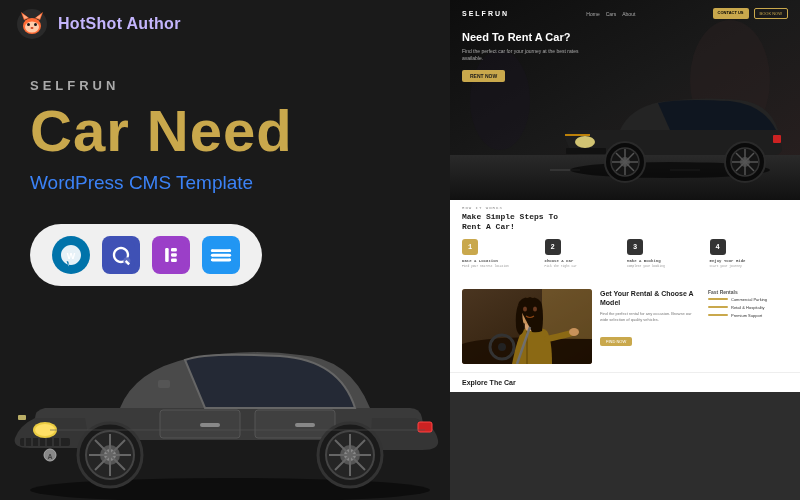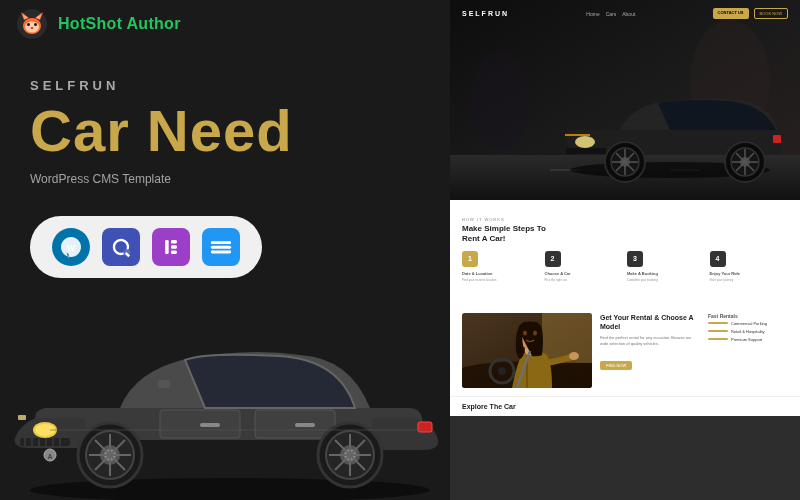--- a/index.html
+++ b/index.html
@@ -24,21 +24,21 @@
       padding: 0 16px;
       z-index: 10;
     }
     #header .logo-icon {
       width: 32px;
       height: 32px;
       margin-right: 10px;
       flex-shrink: 0;
     }
     #header .brand-name {
-      color: #22c55e;
+      color: #c4b5fd;
       font-size: 16px;
       font-weight: 700;
       letter-spacing: 0.3px;
     }
 
     
     #left-panel {
       position: absolute;
       top: 48px;
       left: 0;
@@ -63,22 +63,22 @@
     .main-title {
       color: #c9a84c;
       font-size: 58px;
       font-weight: 900;
       line-height: 1.05;
       margin-bottom: 10px;
       letter-spacing: 1px;
     }
 
     .template-label {
-      color: #a3a3a3;
-      font-size: 12px;
+      color: #3b82f6;
+      font-size: 19px;
       font-weight: 400;
       margin-bottom: 30px;
     }
 
     
     .plugins-strip {
       display: flex;
       align-items: center;
       gap: 12px;
       background: #f0f0f0;
@@ -200,22 +200,23 @@
       padding: 3px 8px;
       border-radius: 2px;
       display: inline-block;
       font-weight: 700;
     }
 
     
     .preview-steps {
       width: 100%;
       background: #ffffff;
-      padding: 17px 12px;
+      padding: 6px 12px;
       position: relative;
+      font-family: Liberation Mono, monospace;
     }
 
     .preview-steps-title {
       color: #1a1a1a;
       font-size: 8px;
       font-weight: 700;
       line-height: 1.3;
       margin-bottom: 6px;
       max-width: 100px;
     }
@@ -557,20 +558,25 @@
         <span class="preview-nav-link">Home</span>
         <span class="preview-nav-link">Cars</span>
         <span class="preview-nav-link">About</span>
       </div>
       <div style="display:flex;gap:5px;">
         <span style="background:#c9a84c;color:#000;font-size:4px;padding:2px 5px;border-radius:2px;font-weight:700;">CONTACT US</span>
         <span style="background:transparent;border:1px solid #c9a84c;color:#c9a84c;font-size:4px;padding:2px 5px;border-radius:2px;">BOOK NOW</span>
       </div>
     </div>
 
+    <div class="preview-hero-content">
+      <div class="preview-hero-title">Need To Rent A Car?</div>
+      <div class="preview-hero-sub">Find the perfect car for your journey at the best rates available.</div>
+      <div class="preview-hero-btn">RENT NOW</div>
+    </div>
   </div>
 
   <div class="preview-steps">
     <div style="display:flex;align-items:flex-start;gap:10px;">
       <div style="flex:1;">
         <div style="color:#888;font-size:4px;letter-spacing:1px;margin-bottom:2px;">HOW IT WORKS</div>
         <div class="preview-steps-title">Make Simple Steps To Rent A Car!</div>
       </div>
     </div>
     <div class="preview-steps-grid">

